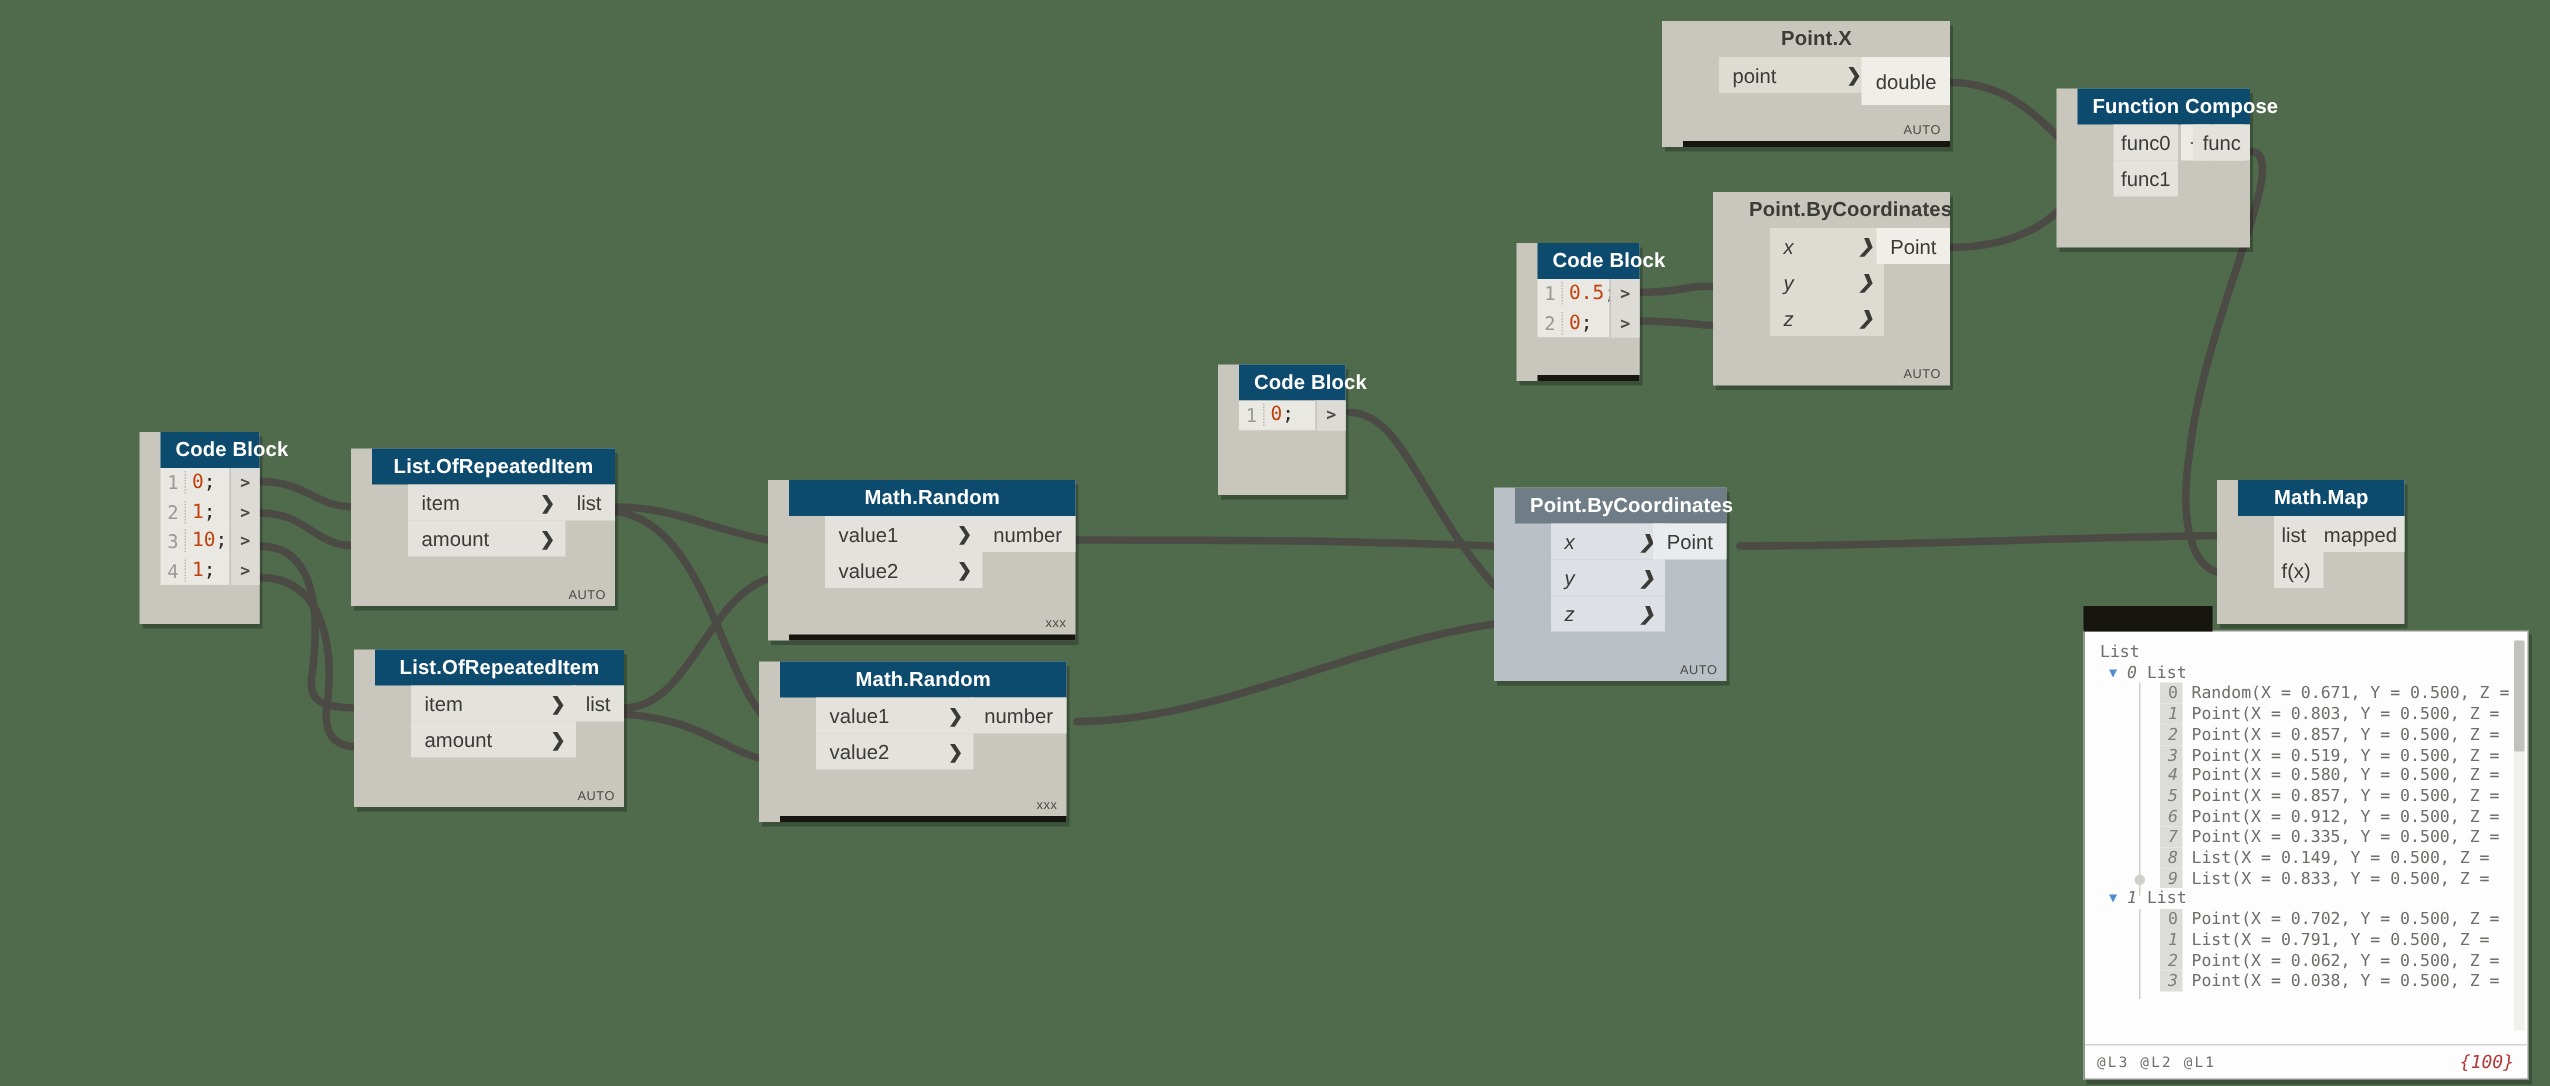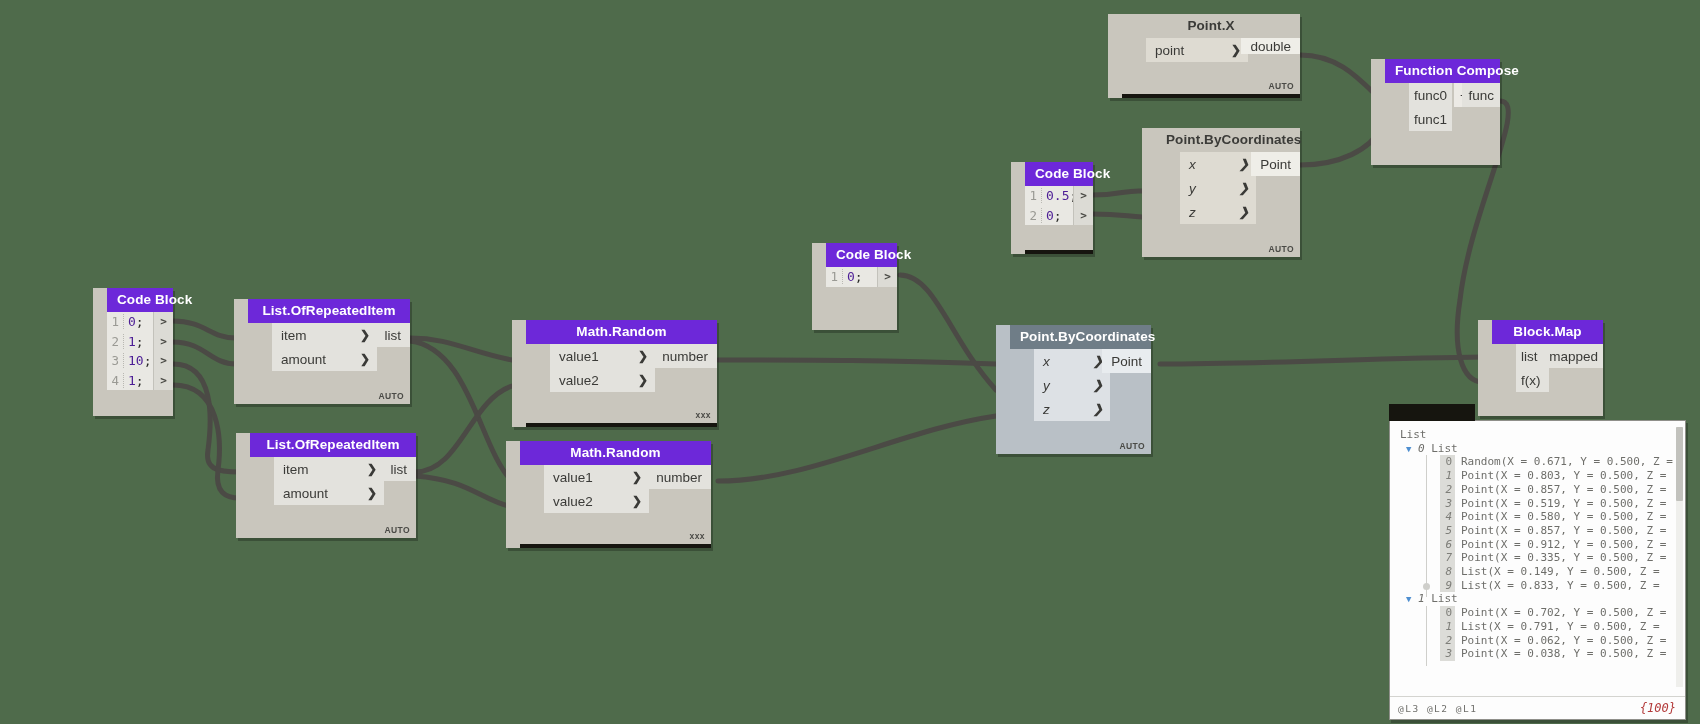--- a/index.html
+++ b/index.html
@@ -24,21 +24,21 @@
   .node {
     position: absolute;
     background: #c9c6bd;
     box-shadow: 0 0 0 0 transparent;
     font-size: 13.5px;
     z-index: 5;
     padding-left: 14px;
   }
   .node.shadow { box-shadow: 2px 3px 0 rgba(0,0,0,.25); }
   .node-header {
-    background: #6d28d9;
+    background: #0c4a6e;
     color: #ffffff;
     text-align: center;
     font-weight: bold;
     font-size: 13.5px;
     padding: 4px 10px 5px 10px;
     letter-spacing: .1px;
     white-space: nowrap;
   }
   .node.tan .node-header { background: #c9c6bd; color: #3b3b38; }
   .node.blue { background: #b9c0c6; }
@@ -70,32 +70,32 @@
     font-size: 13.5px;
     white-space: nowrap;
     position: absolute;
     right: 0;
   }
   .node.tan .out-port { background: #efeee8; }
   .node.blue .out-port { background: #e8ecef; }
   .node-footer {
     text-align: right;
     font-size: 8.5px;
-    font-weight: bold;
+    font-weight: normal;
     color: #4a4a46;
     padding: 2px 6px 3px 0;
     letter-spacing: .4px;
   }
   .underbar { height: 4px; background: #16150f; }
   
   .cb-lines { background: #e9e8e3; font-family: "DejaVu Sans Mono", monospace; font-size: 13px; }
   .cb-line { display: flex; align-items: center; height: 19.5px; position: relative; }
   .cb-num { width: 16px; text-align: right; color: #9a9a94; padding-right: 4px; font-size: 12.5px; }
   .cb-code { flex: 1; padding-left: 4px; border-left: 1px dotted #b9b8b2; color: #2b2b28; }
-  .cb-code .num { color: #4c1d95; }
+  .cb-code .num { color: #c2410c; }
   .cb-out {
     position: absolute; right: 0; top: 0;
     width: 20px; height: 19.5px;
     background: #dcdbd5;
     border-left: 1px solid #c3c2bb;
     display: flex; align-items: center; justify-content: center;
     font-size: 11px; color: #4a4a45; font-weight: bold;
   }
   .cb-pad { height: 26px; background: #c9c6bd; }
   
@@ -421,21 +421,21 @@
   </div>
 
   <div class="node tan shadow" style="left:1108px; top:14px; width:192px;">
     <div class="node-header">Point.X</div>
     <div class="node-body">
       <div class="port-row">
         <div class="in-port" style="width:102px;">
           <span>point</span>
             <span class="chev">❯</span>
         </div>
-        <div class="out-port" style="top:0; height:16px;">
+        <div class="out-port" style="top:0; height:32px;">
           <span>double</span>
         </div>
       </div>
       <div style="height:17px;"></div>
       <div class="node-footer">AUTO</div>
     </div>
     <div class="underbar"></div>
   </div>
 
   <div class="node shadow" style="left:1371px; top:59px; width:129px;">
@@ -454,21 +454,21 @@
       <div class="port-row">
         <div class="in-port" style="width:43px; padding:0 4px 0 5px;">
           <span>func1</span>
         </div>
       </div>
       <div style="height:34px;"></div>
     </div>
   </div>
 
   <div class="node shadow" style="left:1478px; top:320px; width:125px;">
-    <div class="node-header">Block.Map</div>
+    <div class="node-header">Math.Map</div>
     <div class="node-body">
       <div class="port-row">
         <div class="in-port" style="width:33px; padding:0 5px;">
           <span>list</span>
         </div>
         <div class="out-port" style="top:0; height:24px; padding:0 5px;">
           <span>mapped</span>
         </div>
       </div>
       <div class="port-row">

